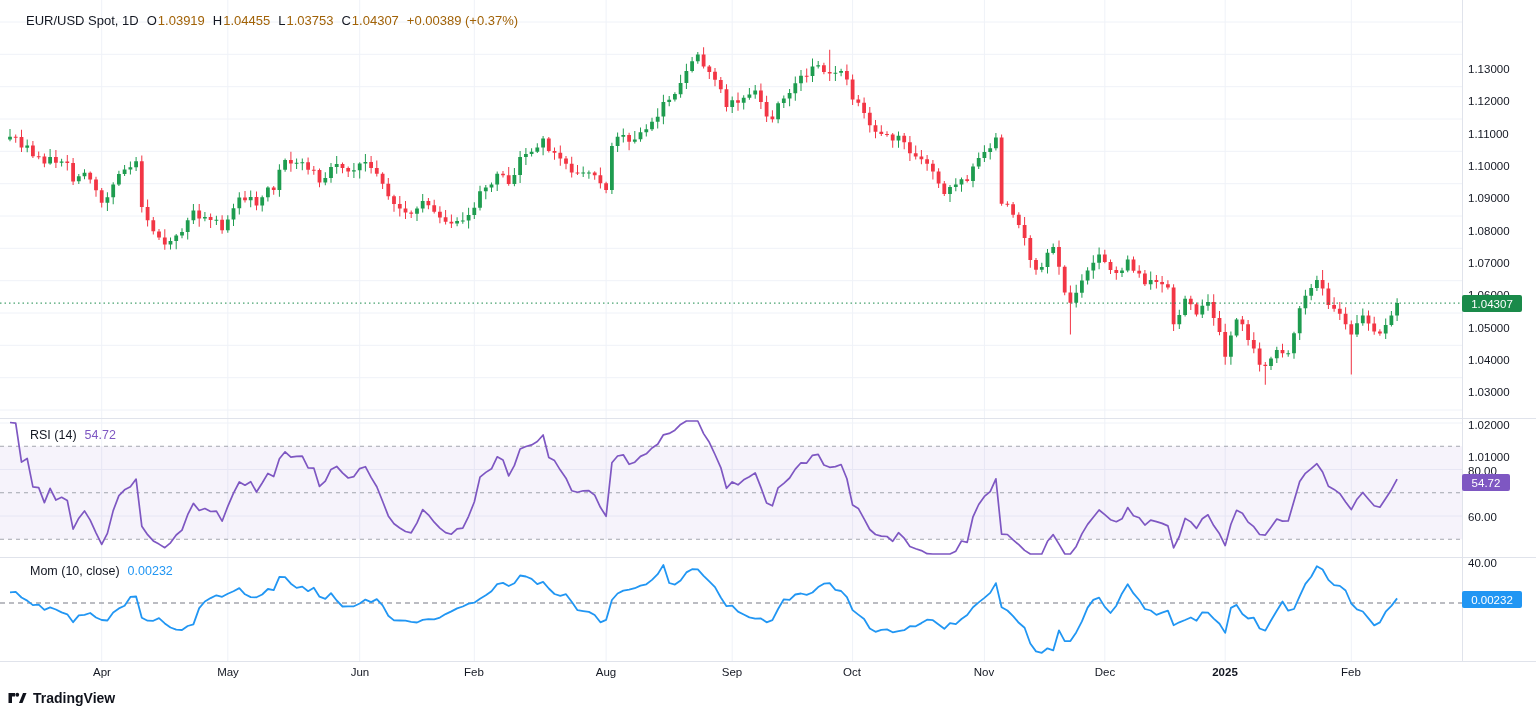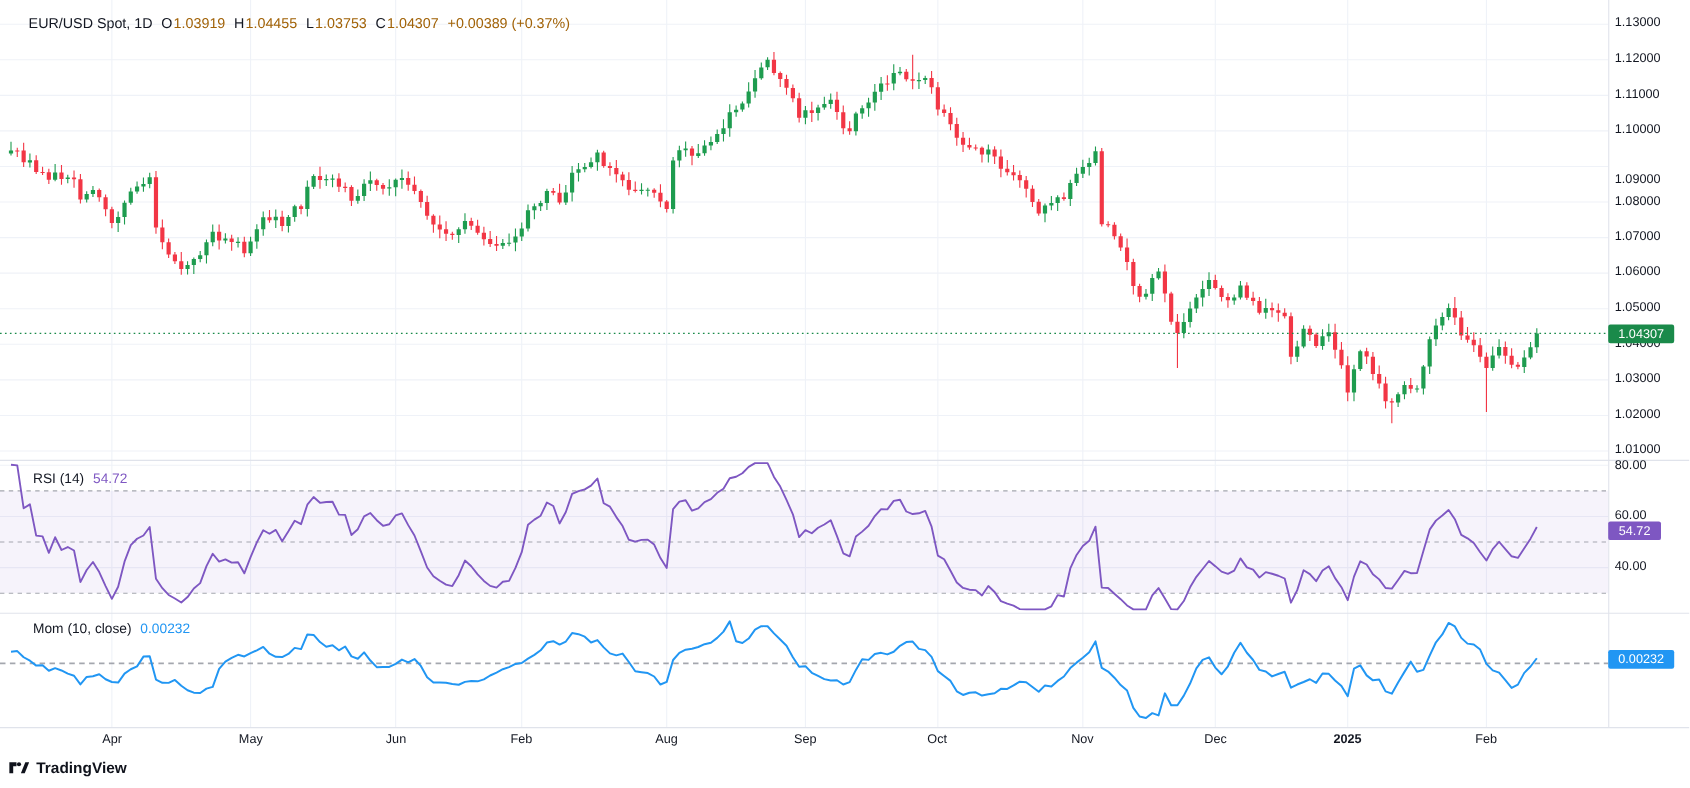--- a/index.html
+++ b/index.html
@@ -6,21 +6,21 @@
   #widget{position:relative;width:1536px;height:716px;background:#fff;overflow:hidden;
           font-family:"Liberation Sans","DejaVu Sans",sans-serif;-webkit-font-smoothing:antialiased;}
   svg#chart-canvas{position:absolute;left:0;top:0;}
   .hdr{position:absolute;top:13px;left:26px;display:flex;align-items:center;gap:8px;
        font-size:13px;color:#131722;white-space:nowrap;z-index:5;}
   .hdr .seg{display:flex;gap:1px;}
   .grn{color:#a16207;}
   .panelabel{position:absolute;display:flex;gap:8px;font-size:12.5px;color:#131722;z-index:5;white-space:nowrap;}
   .rsi-val{color:#7E57C2;}
   .mom-val{color:#2196F3;}
-  .axlabel{position:absolute;left:1468px;font-size:11.5px;line-height:15px;color:#131722;z-index:4;}
+  .axlabel{position:absolute;left:1468px;font-size:11.5px;line-height:15px;color:#131722;z-index:4;margin-top:48px;}
   .badge{position:absolute;left:1462px;height:17px;border-radius:2px;color:#fff;font-size:11.5px;
          display:flex;align-items:center;justify-content:center;z-index:6;}
   .badge.price{width:60px;background:#1A8A4A;}
   .badge.rsi{width:48px;background:#7E57C2;}
   .badge.mom{width:60px;background:#2196F3;}
   .month{position:absolute;top:666px;transform:translateX(-50%);font-size:11.5px;color:#131722;z-index:4;}
   .month.bold{font-weight:bold;}
   .time-axis-hit{position:absolute;left:0;top:662px;width:1462px;height:24px;z-index:3;}
   .price-axis-hit{position:absolute;left:1462px;top:0;width:74px;height:661px;z-index:3;}
   .footer{position:absolute;left:8px;top:690px;display:flex;align-items:center;gap:6px;z-index:5;
@@ -99,21 +99,21 @@
   <div class="panelabel" style="top:564px;left:30px;">
     <span>Mom (10, close)</span>
     <span class="mom-val">0.00232</span>
   </div>
 
   <div class="price-axis-hit"></div>
   <div class="axlabel" style="top:14px">1.13000</div>
   <div class="axlabel" style="top:46px">1.12000</div>
   <div class="axlabel" style="top:79px">1.11000</div>
   <div class="axlabel" style="top:111px">1.10000</div>
-  <div class="axlabel" style="top:156px">1.09000</div>
+  <div class="axlabel" style="top:143px">1.09000</div>
   <div class="axlabel" style="top:176px">1.08000</div>
   <div class="axlabel" style="top:208px">1.07000</div>
   <div class="axlabel" style="top:240px">1.06000</div>
   <div class="axlabel" style="top:273px">1.05000</div>
   <div class="axlabel" style="top:305px">1.04000</div>
   <div class="axlabel" style="top:337px">1.03000</div>
   <div class="axlabel" style="top:370px">1.02000</div>
   <div class="axlabel" style="top:402px">1.01000</div>
 
   <div class="axlabel" style="top:416px">80.00</div>

